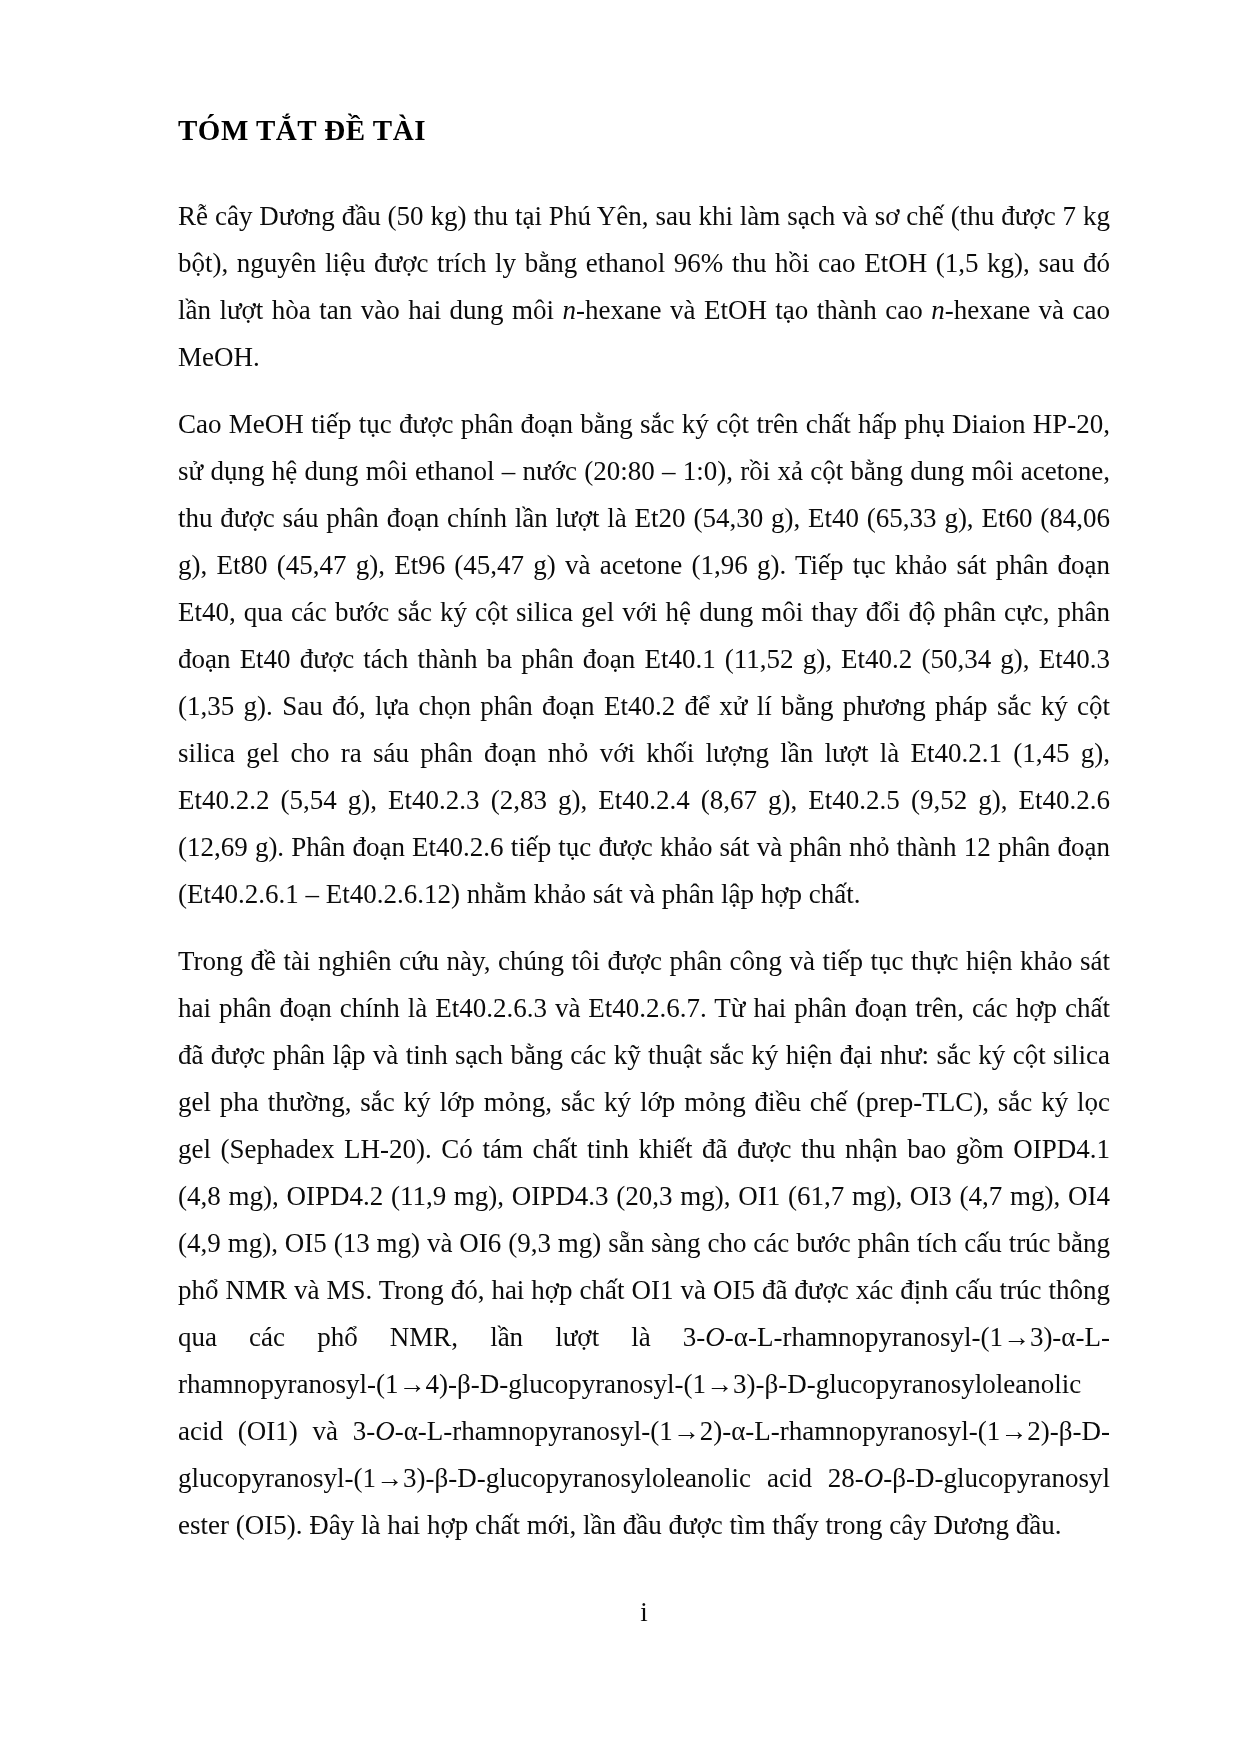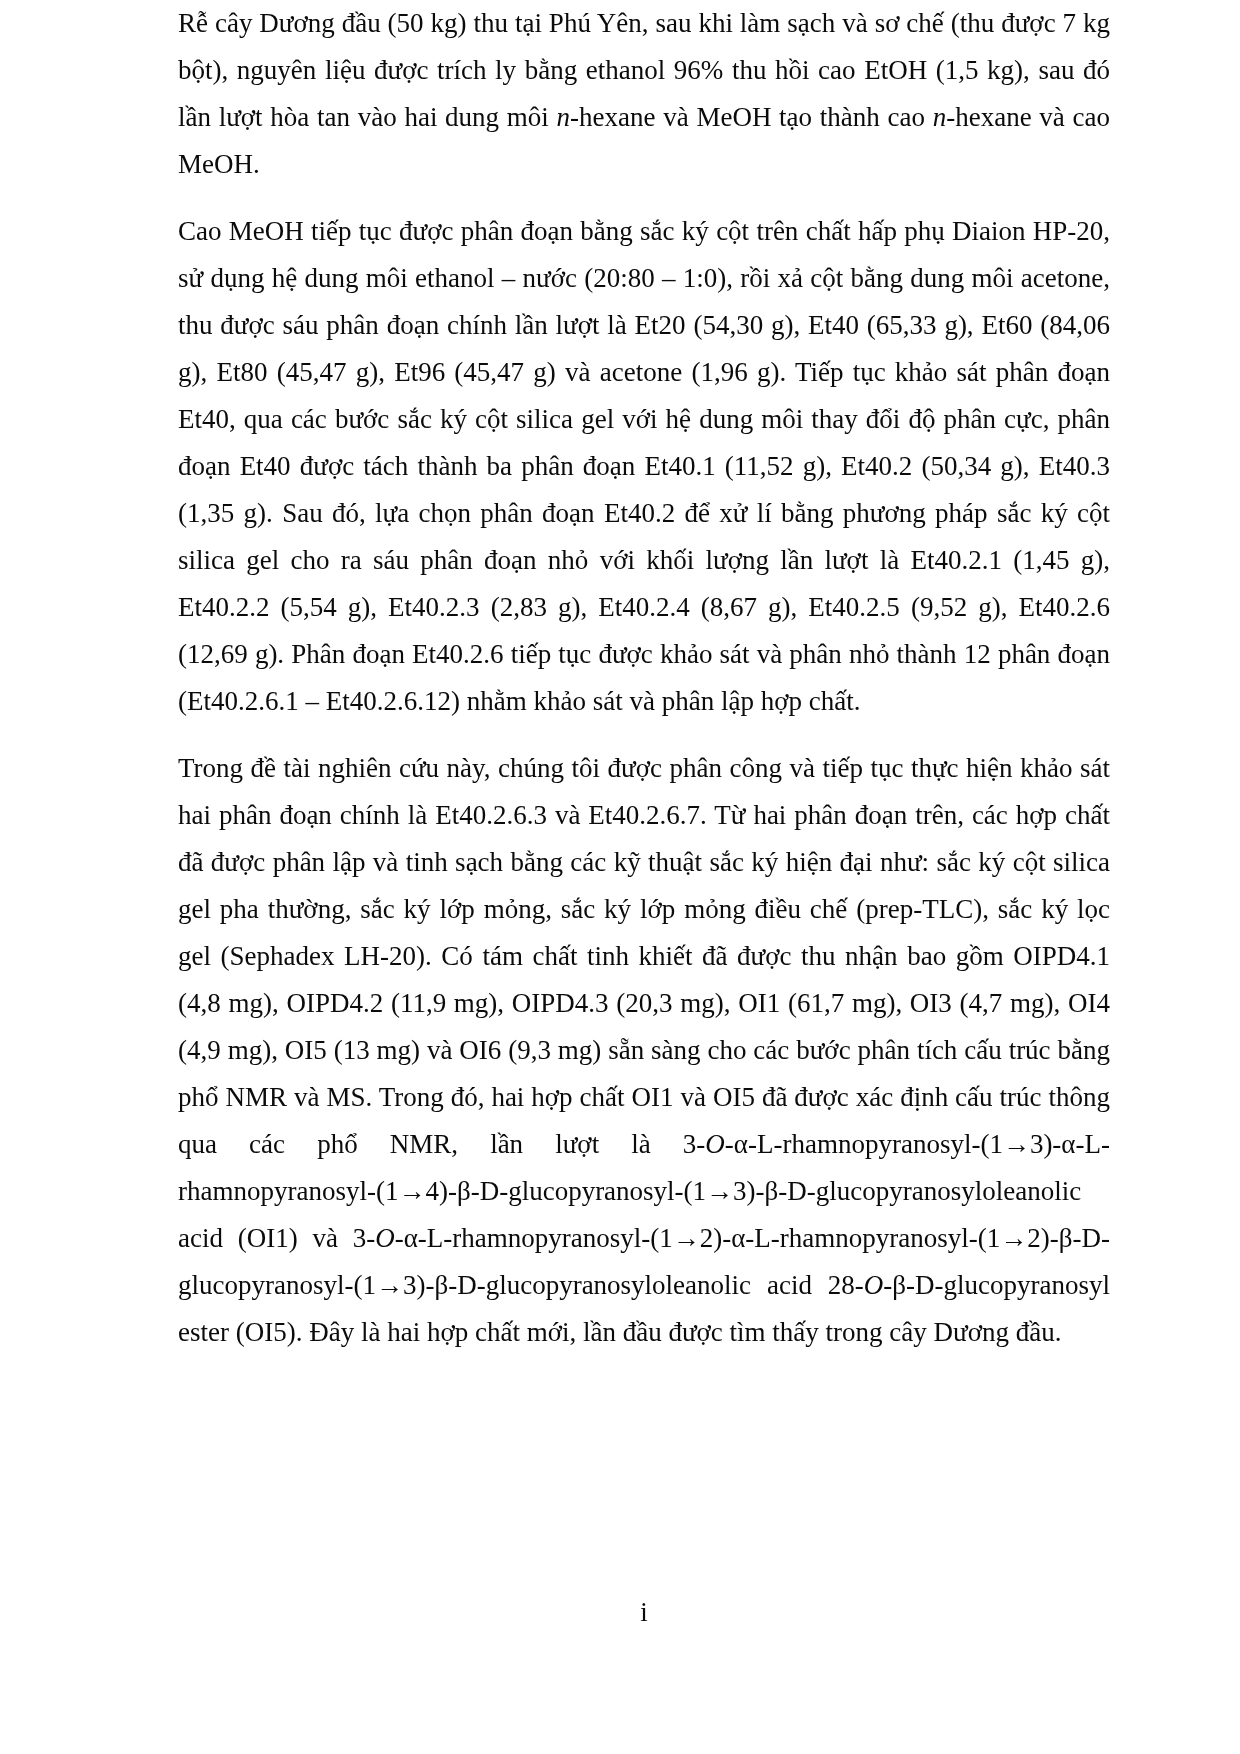--- a/index.html
+++ b/index.html
@@ -49,20 +49,21 @@
     font-size: 27px;
     line-height: 47px;
     color: #0b0b0b;
   }
 </style>
 </head>
 <body>
 
 <div class="page">
   <div class="content">
+    <h1 class="doc-title">TÓM TẮT ĐỀ TÀI</h1>
     <div class="doc-body" id="doc-body">
-        <p><span>Rễ cây Dương đầu (50 kg) thu tại Phú Yên, sau khi làm sạch và sơ chế (thu được 7 kg bột), nguyên liệu được trích ly bằng ethanol 96% thu hồi cao EtOH (1,5 kg), sau đó lần lượt hòa tan vào hai dung môi </span><span class="i">n</span><span>-hexane và MeOH tạo thành cao </span><span class="i">n</span><span>-hexane và cao MeOH.</span></p>
+        <p><span>Rễ cây Dương đầu (50 kg) thu tại Phú Yên, sau khi làm sạch và sơ chế (thu được 7 kg bột), nguyên liệu được trích ly bằng ethanol 96% thu hồi cao EtOH (1,5 kg), sau đó lần lượt hòa tan vào hai dung môi </span><span class="i">n</span><span>-hexane và EtOH tạo thành cao </span><span class="i">n</span><span>-hexane và cao MeOH.</span></p>
         <p><span>Cao MeOH tiếp tục được phân đoạn bằng sắc ký cột trên chất hấp phụ Diaion HP-20, sử dụng hệ dung môi ethanol – nước (20:80 – 1:0), rồi xả cột bằng dung môi acetone, thu được sáu phân đoạn chính lần lượt là Et20 (54,30 g), Et40 (65,33 g), Et60 (84,06 g), Et80 (45,47 g), Et96 (45,47 g) và acetone (1,96 g). Tiếp tục khảo sát phân đoạn Et40, qua các bước sắc ký cột silica gel với hệ dung môi thay đổi độ phân cực, phân đoạn Et40 được tách thành ba phân đoạn Et40.1 (11,52 g), Et40.2 (50,34 g), Et40.3 (1,35 g). Sau đó, lựa chọn phân đoạn Et40.2 để xử lí bằng phương pháp sắc ký cột silica gel cho ra sáu phân đoạn nhỏ với khối lượng lần lượt là Et40.2.1 (1,45 g), Et40.2.2 (5,54 g), Et40.2.3 (2,83 g), Et40.2.4 (8,67 g), Et40.2.5 (9,52 g), Et40.2.6 (12,69 g). Phân đoạn Et40.2.6 tiếp tục được khảo sát và phân nhỏ thành 12 phân đoạn (Et40.2.6.1 – Et40.2.6.12) nhằm khảo sát và phân lập hợp chất.</span></p>
         <p><span>Trong đề tài nghiên cứu này, chúng tôi được phân công và tiếp tục thực hiện khảo sát hai phân đoạn chính là Et40.2.6.3 và Et40.2.6.7. Từ hai phân đoạn trên, các hợp chất đã được phân lập và tinh sạch bằng các kỹ thuật sắc ký hiện đại như: sắc ký cột silica gel pha thường, sắc ký lớp mỏng, sắc ký lớp mỏng điều chế (prep-TLC), sắc ký lọc gel (Sephadex LH-20). Có tám chất tinh khiết đã được thu nhận bao gồm OIPD4.1 (4,8 mg), OIPD4.2 (11,9 mg), OIPD4.3 (20,3 mg), OI1 (61,7 mg), OI3 (4,7 mg), OI4 (4,9 mg), OI5 (13 mg) và OI6 (9,3 mg) sẵn sàng cho các bước phân tích cấu trúc bằng phổ NMR và MS. Trong đó, hai hợp chất OI1 và OI5 đã được xác định cấu trúc thông qua các phổ NMR, lần lượt là 3-</span><span class="i">O</span><span>-α-L-rhamnopyranosyl-(1→3)-α-L-rhamnopyranosyl-(1→4)-β-D-glucopyranosyl-(1→3)-β-D-glucopyranosyloleanolic acid </span><span class="b">(OI1)</span><span> và 3-</span><span class="i">O</span><span>-α-L-rhamnopyranosyl-(1→2)-α-L-rhamnopyranosyl-(1→2)-β-D-glucopyranosyl-(1→3)-β-D-glucopyranosyloleanolic acid 28-</span><span class="i">O</span><span>-β-D-glucopyranosyl ester </span><span class="b">(OI5)</span><span>. Đây là hai hợp chất mới, lần đầu được tìm thấy trong cây Dương đầu.</span></p>
       </div>
   </div>
   <div class="page-footer">i</div>
 </div>
 
 </body></html>

